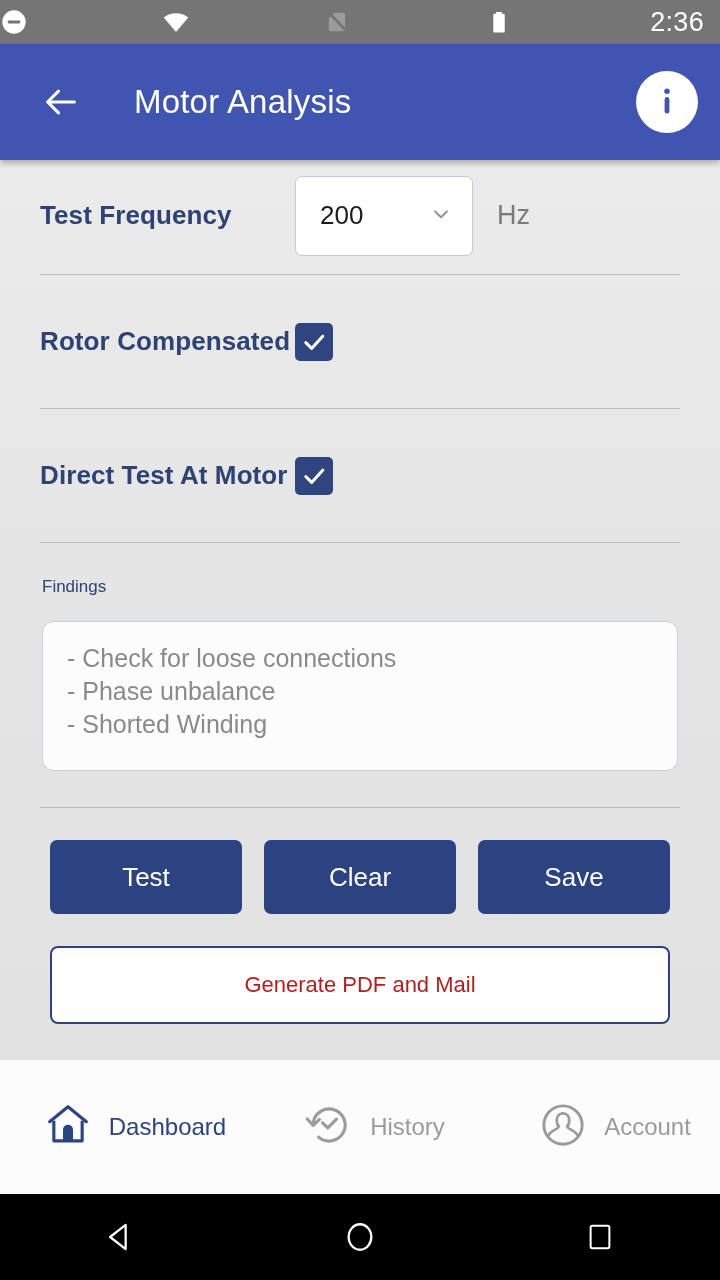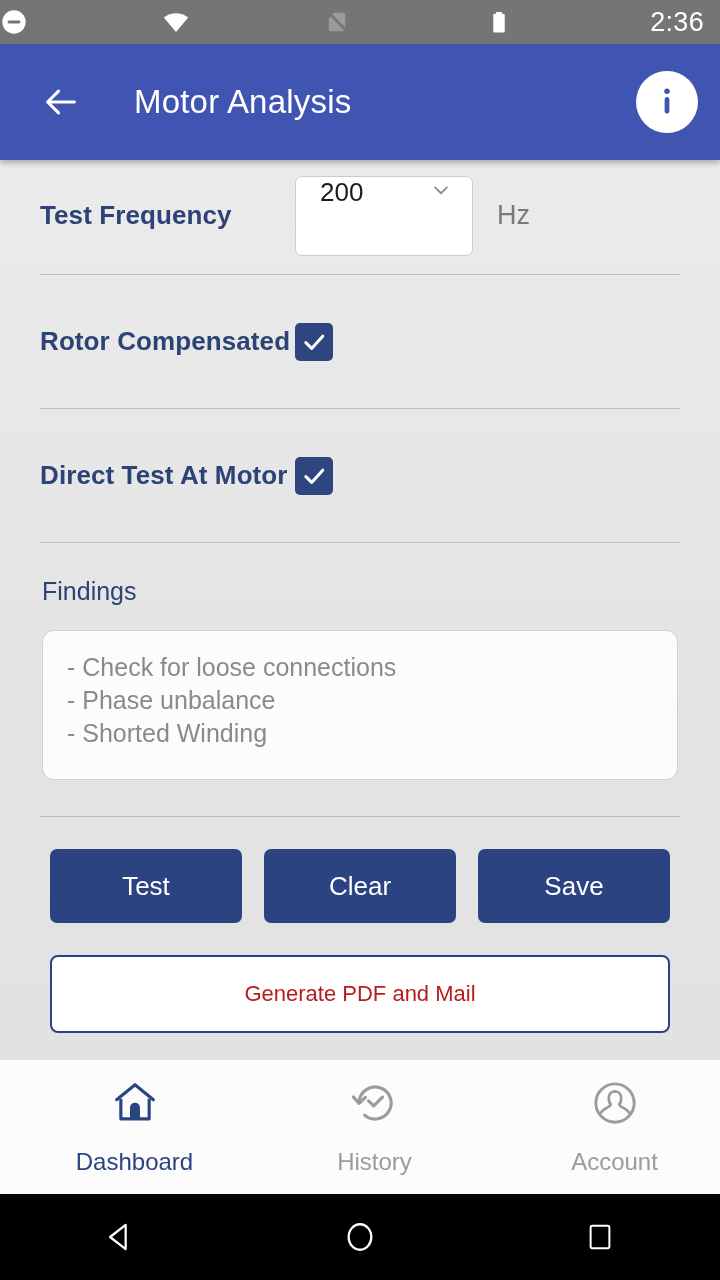--- a/index.html
+++ b/index.html
@@ -60,37 +60,37 @@
     height:1px; background:#9a9a9a; opacity:.55;
     margin:0 40px;
   }
 
   
   .freq-row { height:117px; }
   .freq-label { width:255px; }
   .select-box {
     width:178px; height:80px;
     background:#fff; border:1px solid #C3CBDE; border-radius:7px;
-    display:flex; justify-content:space-between;
+    display:flex; align-items:center; justify-content:space-between;
     padding:0 18px 0 24px; cursor:pointer;
   }
   .select-value { color:#1c1c1c; font-size:26px; }
   .unit { color:#7a7a7a; font-size:27px; margin-left:24px; }
 
   
   .cb-row { height:133px; }
   .cb-label { width:255px; }
   .checkbox {
     width:38px; height:38px; border-radius:5px; background:#2E4580;
     display:flex; align-items:center; justify-content:center; cursor:pointer;
   }
 
   
   .findings-label {
-    color:#2D4275; font-size:25px; font-weight:500;
+    color:#2D4275; font-size:17px; font-weight:500;
     padding:34px 40px 0 42px;
   }
   .findings-box {
     margin:24px 42px 0 42px;
     height:150px; background:#FCFCFC;
     border:1px solid #C9D2E2; border-radius:12px;
     padding:20px 24px; cursor:text;
   }
   .findings-line {
     color:#8a8a8a; font-size:25px; line-height:33px; white-space:pre;
@@ -120,21 +120,21 @@
   }
 
   
   .bottomnav {
     position:absolute; left:0; right:0; bottom:86px; height:135px;
     background:#FCFCFC;
     display:flex; align-items:center;
     border-top:1px solid #e0e0e0;
   }
   .nav-item {
-    flex:1; display:flex; flex-direction:column;
+    flex:1; display:flex; flex-direction:row;
     align-items:center; justify-content:center; gap:16px;
     cursor:pointer; height:100%;margin-left:29px;
   }
   .nav-label { font-size:24px; }
   .nav-active .nav-label { color:#2B4380; }
   .nav-inactive .nav-label { color:#9b9b9b; }
 
   
   .androidnav {
     position:absolute; left:0; right:0; bottom:0; height:86px;

